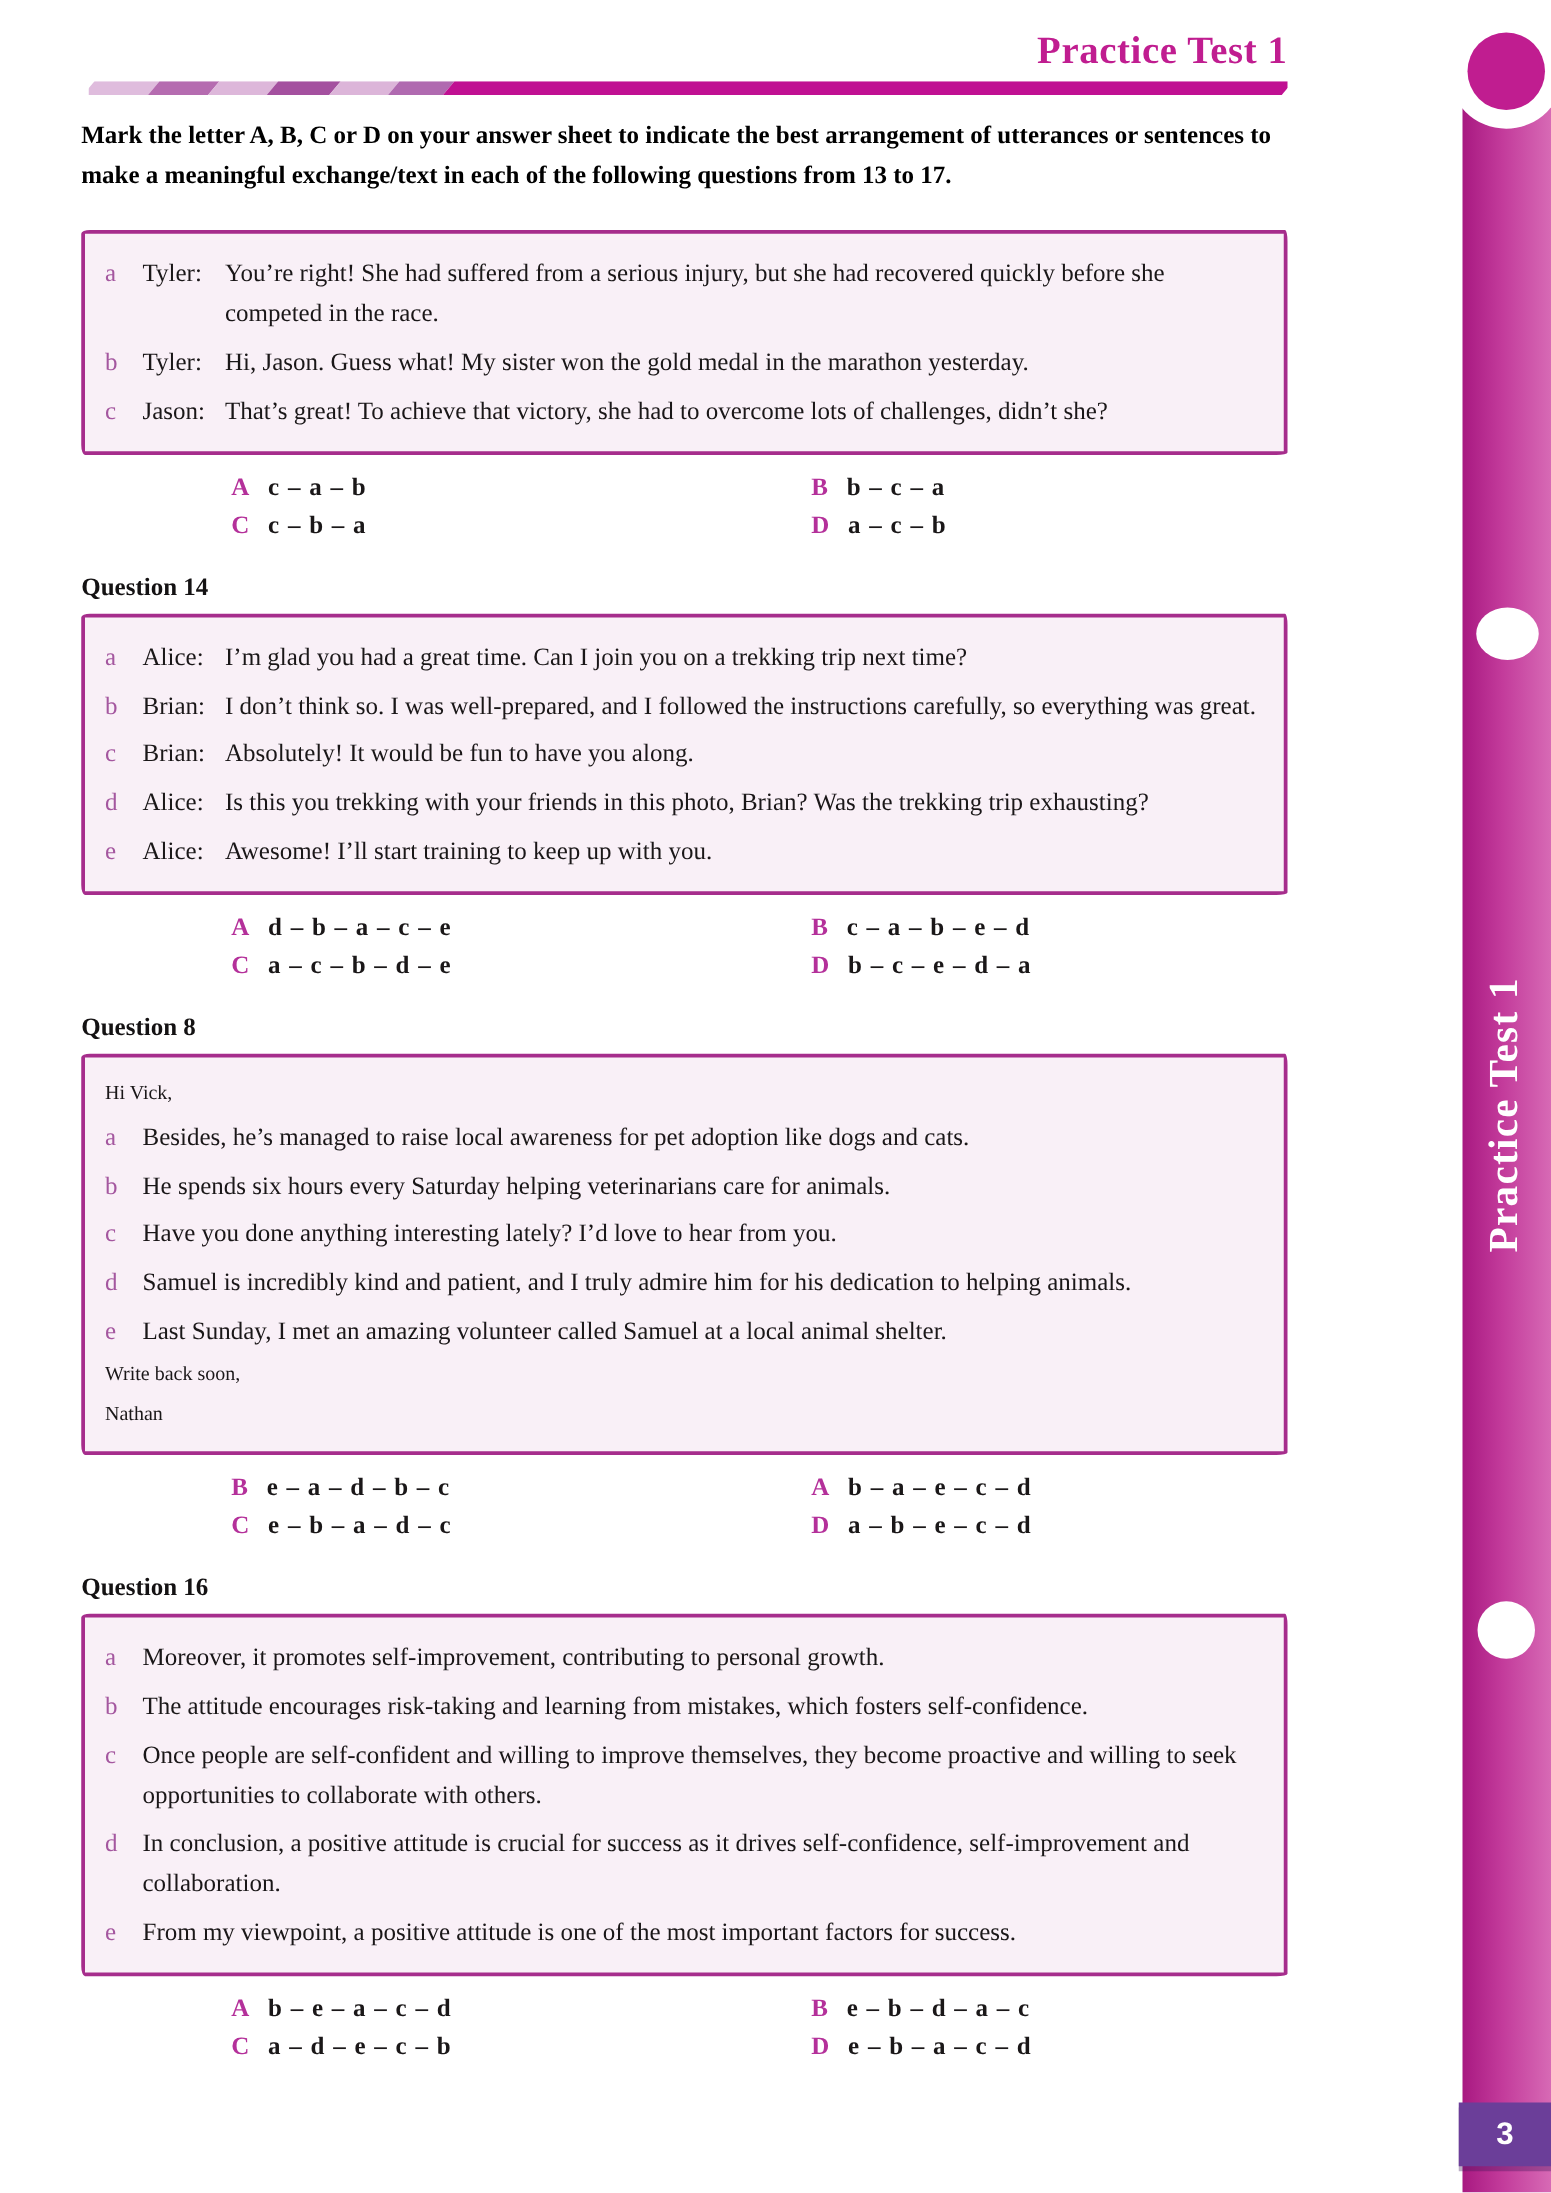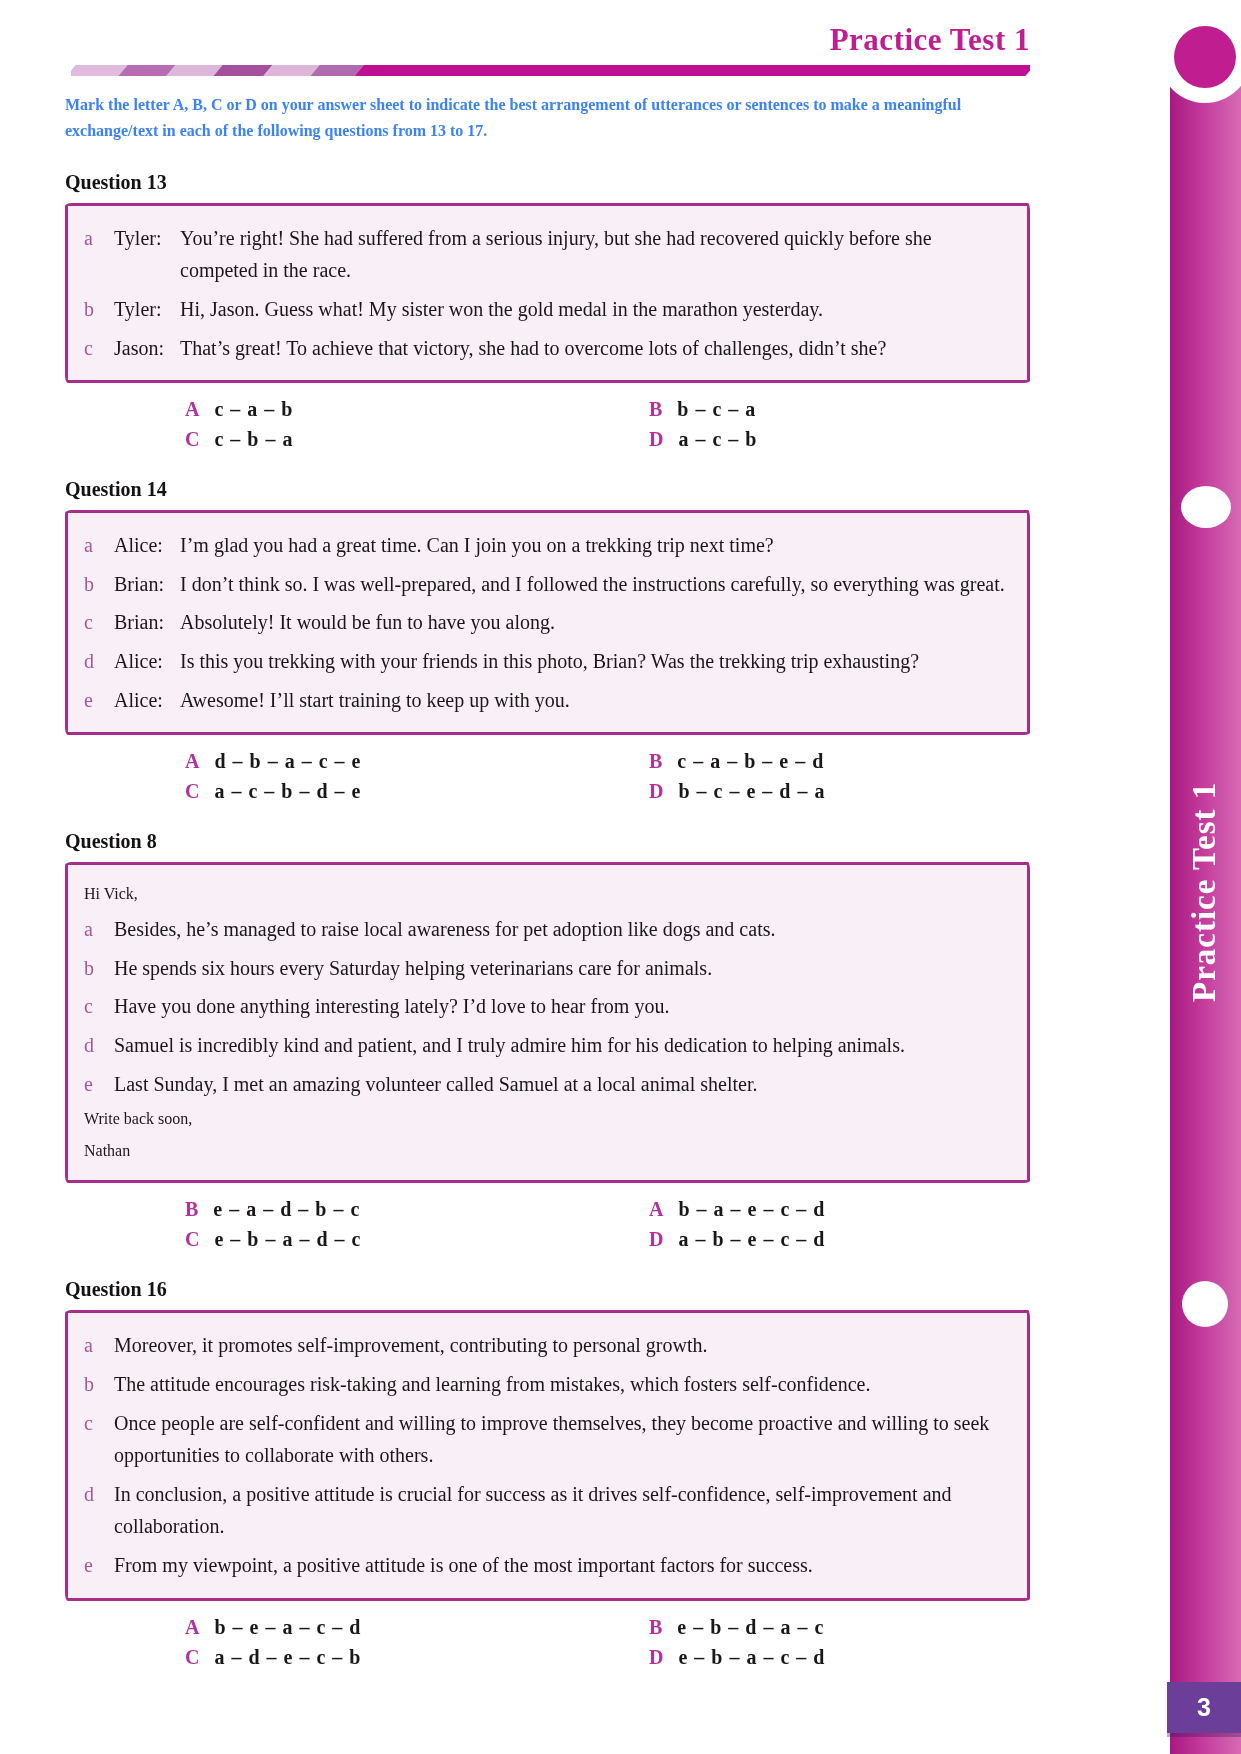--- a/index.html
+++ b/index.html
@@ -17,21 +17,21 @@
   }
   .header-rule span{display:block;height:11px;transform:skewX(-40deg);}
   .seg1{width:52px;background:#dfbcdd;}
   .seg2{width:48px;background:#b56cb0;}
   .seg3{width:47px;background:#ddb7da;}
   .seg4{width:50px;background:#a4509f;}
   .seg5{width:47px;background:#dcb5d9;}
   .seg6{width:44px;background:#b06ab0;}
   .seg7{flex:1;background:#c01092;}
   .instructions{
-    margin-top:16px;font-size:16px;font-weight:bold;line-height:1.62;color:#3b82f6;
+    margin-top:16px;font-size:20px;font-weight:bold;line-height:1.62;color:#000000;
   }
   .q-block{margin-top:27px;}
   .q-label{font-size:20px;font-weight:bold;color:#141213;margin-bottom:9px;}
   .q-box{
     border:3px solid #a62d8c;background:#f9f0f7;padding:10px 16px;
     border-radius:7px 2px 9px 3px / 3px 9px 2px 8px;
   }
   .q-item{display:flex;margin:6px 0;font-size:20px;line-height:1.63;}
   .q-line{font-size:16px;line-height:1.63;margin:6px 0;}
   .q-letter{width:30px;flex:none;color:#a4579f;}
@@ -86,21 +86,20 @@
     <span class="seg2"></span>
     <span class="seg3"></span>
     <span class="seg4"></span>
     <span class="seg5"></span>
     <span class="seg6"></span>
     <span class="seg7"></span>
   </div>
   <div class="instructions">Mark the letter A, B, C or D on your answer sheet to indicate the best arrangement of utterances or sentences to make a meaningful exchange/text in each of the following questions from 13 to 17.</div>
   <div id="questions">
   <section class="q-block">
-    <div class="q-label">Question 13</div>
     <div class="q-box">
           <div class="q-item">
             <span class="q-letter">a</span>
             <span class="q-content has-speaker"><span class="q-speaker">Tyler:</span><span>You’re right! She had suffered from a serious injury, but she had recovered quickly before she competed in the race.</span></span>
           </div>
           <div class="q-item">
             <span class="q-letter">b</span>
             <span class="q-content has-speaker"><span class="q-speaker">Tyler:</span><span>Hi, Jason. Guess what! My sister won the gold medal in the marathon yesterday.</span></span>
           </div>
           <div class="q-item">

